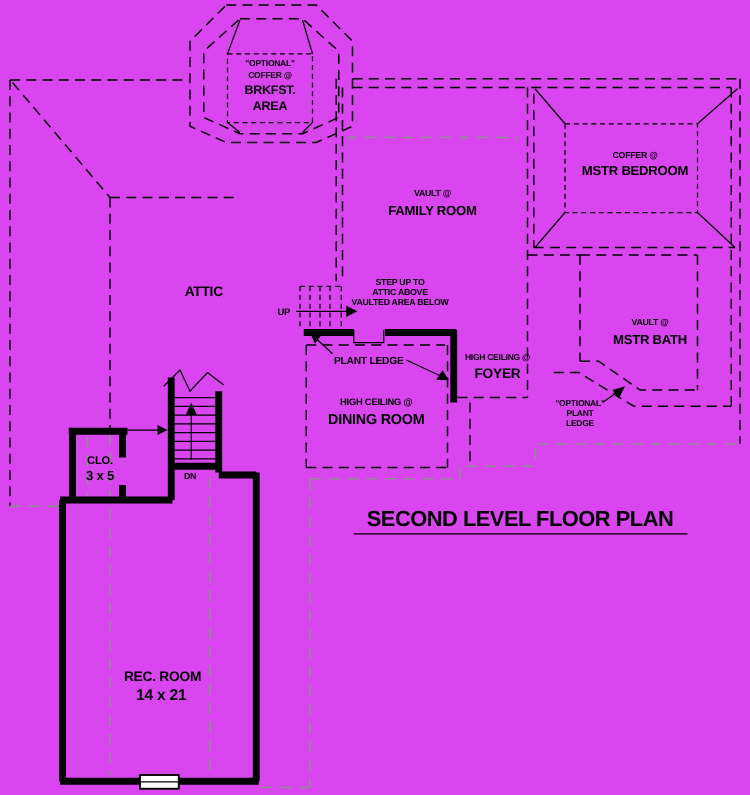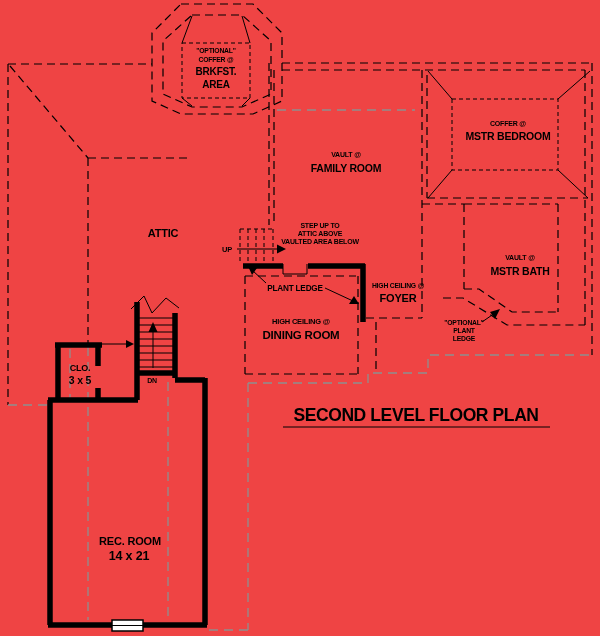--- a/index.html
+++ b/index.html
@@ -1,16 +1,16 @@
 <!DOCTYPE html>
 <html><head>
 <meta charset="utf-8">
 <style>
   html,body{margin:0;padding:0;background:#ffffff;}
-  .canvas{position:relative;width:600px;height:636px;background:#ef4444;overflow:hidden;text-align:center;}
+  .canvas{position:relative;width:600px;height:636px;background:#d946ef;overflow:hidden;text-align:center;}
   svg{display:block;}
   
   .d  {fill:none;stroke:#000000;stroke-width:1.2;stroke-dasharray:8 5;}
   .ds {fill:none;stroke:#000000;stroke-width:1;stroke-dasharray:4 3;}
   .g  {fill:none;stroke:#8f8f8f;stroke-width:1.3;stroke-dasharray:9 6;}
   .w  {fill:none;stroke:#000000;stroke-width:5.5;}
   .t  {fill:none;stroke:#000000;stroke-width:1;}
   .ah {fill:#000000;stroke:none;}
   
   .lbl{font-family:"Liberation Sans",sans-serif;font-weight:bold;fill:#000000;

